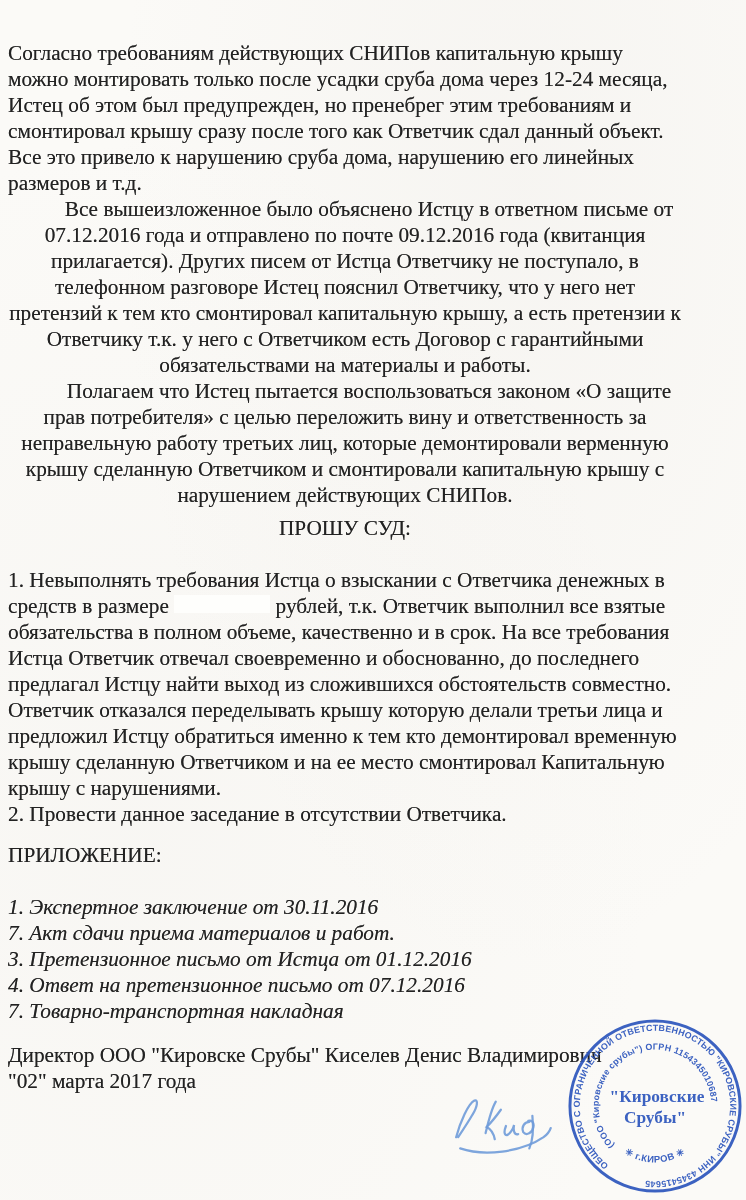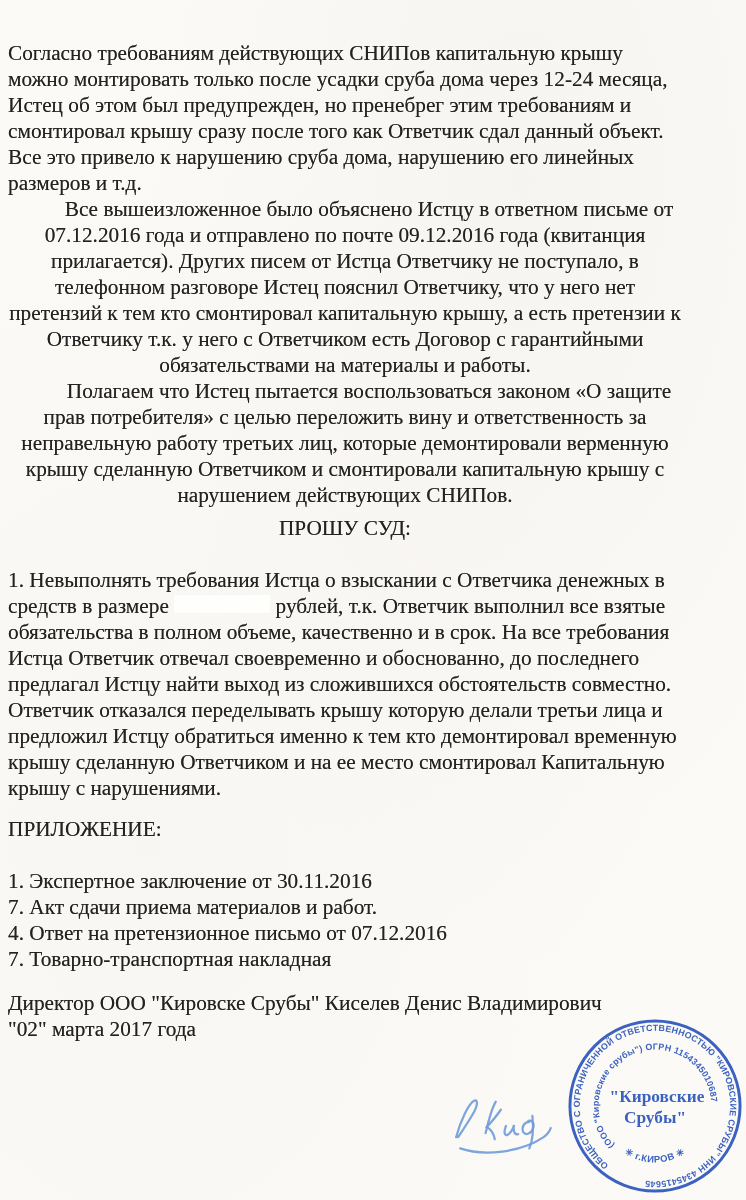--- a/index.html
+++ b/index.html
@@ -40,21 +40,21 @@
     margin-top: 15px;
     margin-bottom: 26px;
   }
   .blank {
     display: inline-block;
     width: 96px;
     height: 18px;
     background: #fefefc;
     vertical-align: baseline;
   }
-  .appendix-list { margin: 0; }
+  .appendix-list { margin: 0; font-style: italic; }
   .appendix-row { min-height: 26px; }
   .sign-block { margin-top: 18px; }
   .sig-svg {
     position: absolute;
     left: 448px; top: 1090px;
     width: 122px; height: 72px;
   }
   .sig-svg path {
     fill: none;
     stroke: #6f9bd9;
@@ -102,26 +102,28 @@
 
   <div class="content">
 
     <p>Согласно требованиям действующих СНИПов капитальную крышу можно монтировать только после усадки сруба дома через 12-24 месяца, Истец об этом был предупрежден, но пренебрег этим требованиям и смонтировал крышу сразу после того как Ответчик сдал данный объект. Все это привело к нарушению сруба дома,  нарушению его линейных размеров и т.д.</p>
     <p class="indent">Все вышеизложенное было объяснено Истцу в ответном письме от 07.12.2016 года и отправлено по почте 09.12.2016 года (квитанция прилагается). Других писем от Истца Ответчику не поступало, в телефонном разговоре Истец пояснил Ответчику, что у него нет претензий к тем кто смонтировал капитальную крышу, а есть претензии к Ответчику т.к. у него с Ответчиком есть Договор с гарантийными обязательствами на материалы и работы.</p>
     <p class="indent">Полагаем что Истец пытается воспользоваться законом «О защите прав потребителя» с целью переложить вину и ответственность за неправельную работу третьих лиц, которые демонтировали верменную крышу сделанную Ответчиком и смонтировали капитальную крышу с нарушением действующих СНИПов.</p>
 
     <p class="heading">ПРОШУ СУД:</p>
 
     <p><span>1. Невыполнять требования Истца о взыскании с Ответчика денежных в средств в размере</span> <span class="blank"></span> <span>рублей, т.к. Ответчик выполнил все взятые обязательства в полном объеме, качественно и в срок. На все требования Истца Ответчик отвечал своевременно и обоснованно, до последнего предлагал Истцу найти выход из сложившихся обстоятельств совместно. Ответчик отказался переделывать крышу которую делали третьи лица и предложил Истцу обратиться именно к тем кто демонтировал временную крышу сделанную Ответчиком и на ее место смонтировал Капитальную крышу с нарушениями.</span></p>
+    <p>2. Провести данное заседание в отсутствии Ответчика.</p>
 
     <p class="heading2">ПРИЛОЖЕНИЕ:</p>
 
     <div class="appendix-list">
       <div class="appendix-row">1. Экспертное заключение от 30.11.2016</div>
       <div class="appendix-row">7. Акт сдачи приема материалов и работ.</div>
+      <div class="appendix-row">3. Претензионное письмо от Истца от 01.12.2016</div>
       <div class="appendix-row">4. Ответ на претензионное письмо от 07.12.2016</div>
       <div class="appendix-row">7. Товарно-транспортная накладная</div>
     </div>
 
     <div class="sign-block">
       <p>Директор ООО "Кировске Срубы" Киселев Денис Владимирович</p>
       <p>"02" марта 2017 года</p>
     </div>
 
   </div>

